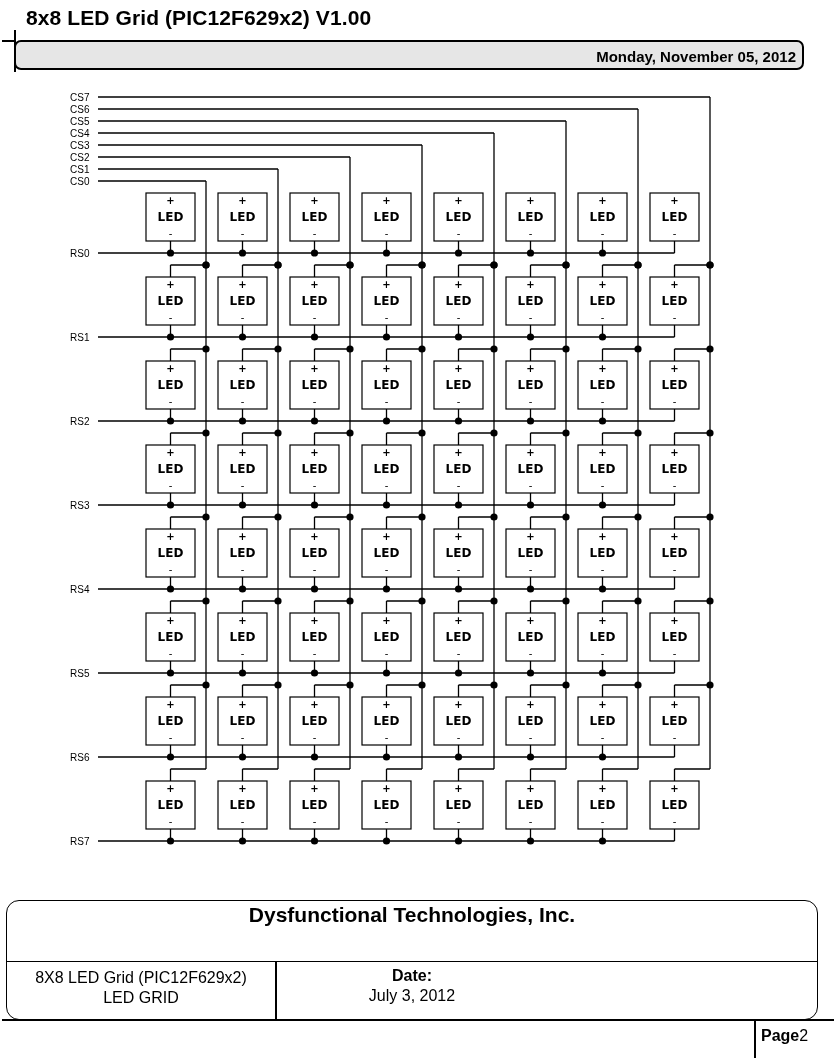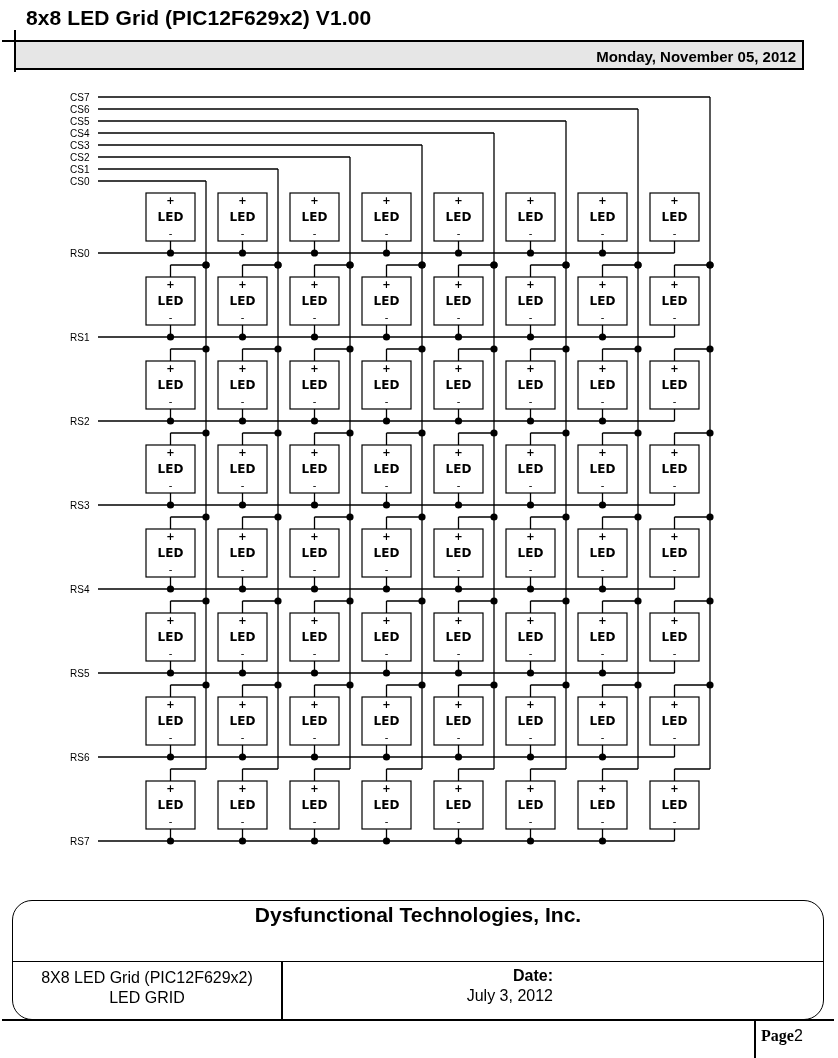--- a/index.html
+++ b/index.html
@@ -3,37 +3,37 @@
 <meta charset="utf-8">
 <style>
   html, body { margin: 0; padding: 0; background: #ffffff; }
   body { width: 838px; height: 1058px; position: relative; overflow: hidden;
          font-family: "Liberation Sans", sans-serif; color: #000; }
   .doc-title { position: absolute; left: 26px; top: 6px; font-size: 21px; font-weight: bold; letter-spacing: 0.1px; }
   .hdr-tick-v { position: absolute; left: 14px; top: 30px; width: 2px; height: 42px; background: #000; }
   .hdr-tick-h { position: absolute; left: 2px; top: 40px; width: 14px; height: 2px; background: #000; }
   .hdr-box { position: absolute; left: 14px; top: 40px; width: 790px; height: 30px;
              background: #e6e6e6; border-top: 2px solid #000; border-left: 2px solid #000;
-             border-bottom: 2px solid #000; border-right: 2px solid #000; box-sizing: border-box; }
+             border-bottom: 2px solid #000; border-right: 2px solid #000; box-sizing: border-box; border-radius: 7px; }
   .hdr-date { position: absolute; right: 6px; top: 6px; font-size: 15px; font-weight: bold; }
   svg#schematic { position: absolute; left: 0; top: 0; }
-  .tb { position: absolute; left: 12px; top: 900px; width: 812px; height: 120px;
-        border: 1px solid #000; border-radius: 20px; box-sizing: border-box; padding-left: 9px; }
+  .tb { position: absolute; left: 6px; top: 900px; width: 812px; height: 120px;
+        border: 1px solid #000; border-radius: 13px; box-sizing: border-box; padding-left: 9px; }
   .tb-company { position: absolute; left: 0; width: 100%; top: 2px; text-align: center; font-size: 21px; font-weight: bold; }
   .tb-copyright { position: absolute; left: 0; width: 100%; top: 36px; text-align: center; font-size: 15px; font-weight: bold; }
   .tb-divider { position: absolute; left: 0; top: 60px; width: 100%; height: 1px; background: #000; }
   .tb-cell { position: absolute; top: 61px; height: 58px; text-align: center; font-size: 16px; line-height: 20px; padding-top: 6px; box-sizing: border-box; }
   .tb-cell.c1 { left: 0; width: 268px; }
-  .tb-cell.c2 { left: 268px; width: 272px; border-left: 2px solid #000; padding-top: 4px; text-align: right; }
+  .tb-cell.c2 { left: 268px; width: 272px; border-left: 2px solid #000; padding-top: 4px; }
   .tb-cell.c3 { left: 540px; width: 270px; border-left: 1px solid #000; padding-top: 10px; }
   .tb-date-label { font-weight: bold; }
   .tb-bottom-line { position: absolute; left: 2px; top: 1019px; width: 832px; height: 2px; background: #000; }
   .page-sep { position: absolute; left: 754px; top: 1019px; width: 2px; height: 39px; background: #000; }
   .page-label { position: absolute; left: 761px; top: 1027px; font-size: 16px; }
-  .page-label b { font-weight: bold; font-family: Liberation Serif, serif; }
+  .page-label b { font-weight: bold; }
 </style>
 </head>
 <body>
 
 <div class="doc-title">8x8 LED Grid (PIC12F629x2) V1.00</div>
 <div class="hdr-tick-v"></div>
 <div class="hdr-tick-h"></div>
 <div class="hdr-box">
   <span class="hdr-date">Monday, November 05, 2012</span>
 </div>

